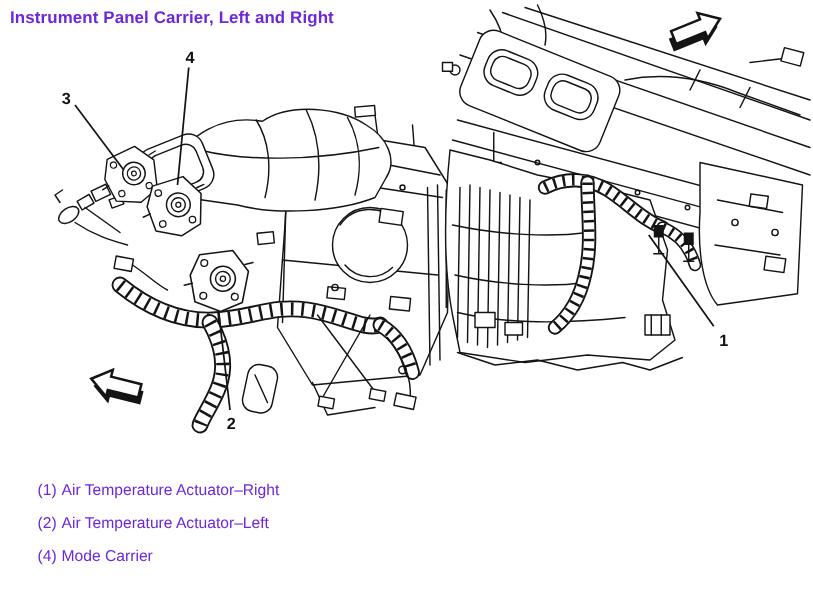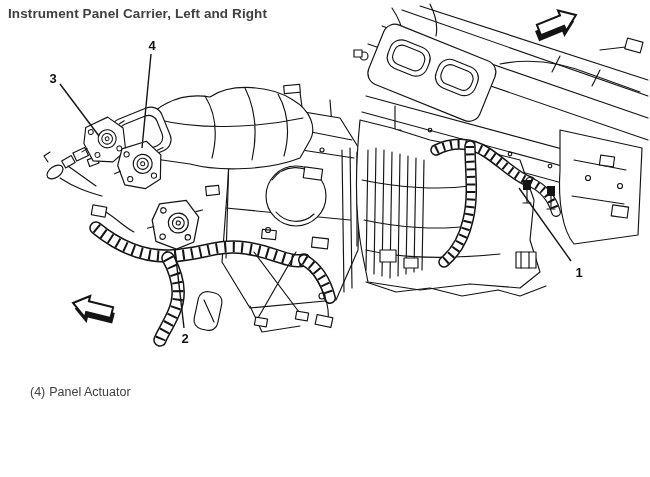--- a/index.html
+++ b/index.html
@@ -1,17 +1,17 @@
 <!DOCTYPE html>
 <html><head>
 <meta charset="utf-8">
 <style>
   html,body{margin:0;padding:0;background:#fff;}
   #page{position:relative;width:650px;height:477px;background:#fff;overflow:hidden;
-        font-family:"Liberation Sans", sans-serif;color:#404040;}
+        font-family:"Liberation Sans", sans-serif;color:#6d28d9;}
   #figure-title{position:absolute;left:8px;top:6px;font-size:13.5px;font-weight:bold;
         letter-spacing:.1px;white-space:nowrap;}
   #figure-svg{position:absolute;left:0;top:0;}
   #legend{position:absolute;left:30px;top:386px;display:flex;flex-direction:column;}
   .legend-item{font-size:12.5px;line-height:13px;margin-bottom:13.4px;white-space:nowrap;}
   .legend-ref{margin-right:4px;}
   
   .ln{fill:none;stroke:#141414;stroke-width:1.15;stroke-linecap:round;stroke-linejoin:round;}
   .lnw{fill:#ffffff;stroke:#141414;stroke-width:1.15;stroke-linejoin:round;}
   .lead{stroke:#141414;stroke-width:1.4;fill:none;}
@@ -197,17 +197,23 @@
       <line class="lead" x1="184" y1="328" x2="175" y2="250"></line>
       <text class="callout-num" x="185" y="343" text-anchor="middle">2</text>
 
       <line class="lead" x1="571" y1="261" x2="519" y2="188"></line>
       <text class="callout-num" x="579" y="277" text-anchor="middle">1</text>
     </g>
   </svg>
 
   <div id="legend">
     <div class="legend-item">
-      <span class="legend-ref">(4)</span><span>Panel Actuator</span>
+      <span class="legend-ref">(1)</span><span>Air Temperature Actuator–Right</span>
+    </div>
+    <div class="legend-item">
+      <span class="legend-ref">(2)</span><span>Air Temperature Actuator–Left</span>
+    </div>
+    <div class="legend-item">
+      <span class="legend-ref">(4)</span><span>Mode Carrier</span>
     </div>
   </div>
 
 </div>
 
 </body></html>

